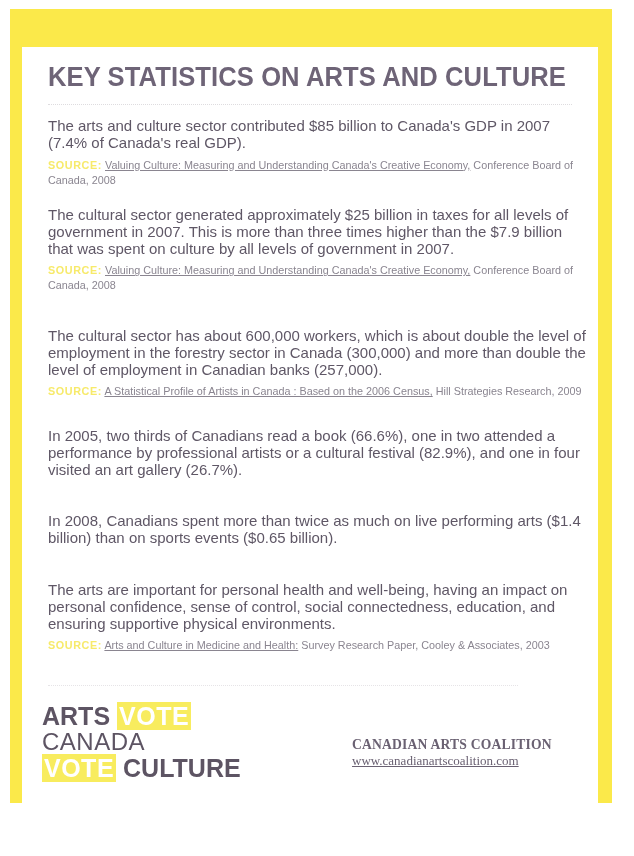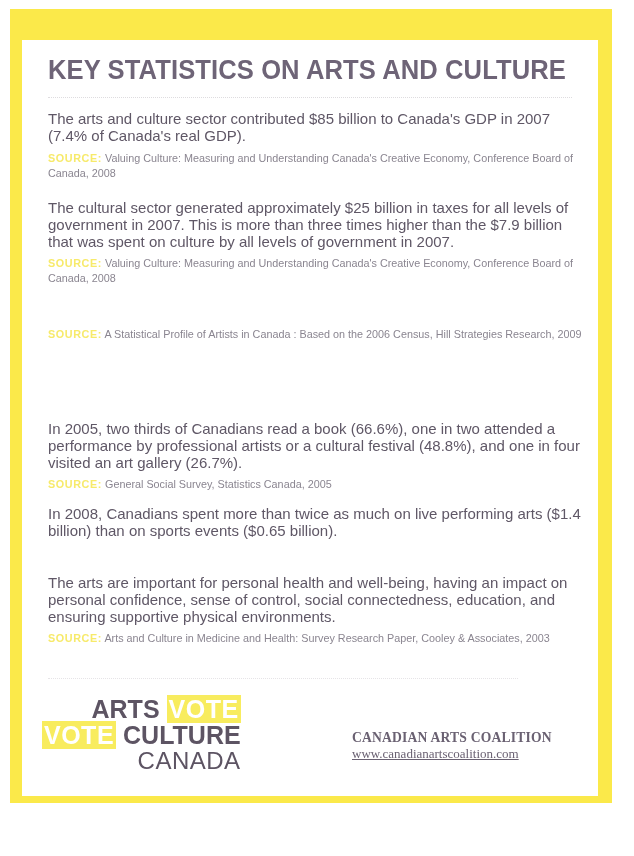--- a/index.html
+++ b/index.html
@@ -18,21 +18,21 @@
       position: absolute;
       left: 10px;
       top: 9px;
       width: 602px;
       height: 794px;
       background: #fbe94a;
     }
     .inner {
       position: absolute;
       left: 12px;
-      top: 31px;
+      top: 38px;
       width: 576px;
       height: 756px;
       background: #ffffff;
     }
     .title {
       position: absolute;
       left: 26px;
       top: 14px;
       margin: 0;
       font-family: "Liberation Sans", sans-serif;
@@ -71,20 +71,21 @@
       line-height: 15px;
       color: #8a8590;
     }
     .source-label {
       color: #f7ea6a;
       font-weight: bold;
       letter-spacing: 0.6px;
     }
     .source-link {
       color: #8a8590;
+      text-decoration: underline;
       text-decoration-color: #8a8590;
       cursor: pointer;
     }
     .bottom-rule {
       position: absolute;
       left: 26px;
       top: 638px;
       width: 470px;
       border-top: 1px dotted #e6e4e7;
     }
@@ -93,21 +94,20 @@
       left: 20px;
       top: 656px;
       font-family: "Liberation Sans", sans-serif;
       color: #5d5463;
       line-height: 26px;
     }
     .logo-line {
       display: block;
       font-size: 25px;
       white-space: nowrap;
-      text-align: right;
     }
     .logo-bold {
       font-weight: bold;
     }
     .logo-vote {
       font-weight: bold;
       color: #ffffff;
       background: #f8ec5e;
       padding: 0 2px;
       letter-spacing: 0.5px;
@@ -159,32 +159,29 @@
 
     <div class="stat" style="top:160px;">
       <p class="stat-text">The cultural sector generated approximately $25 billion in taxes for all levels of government in 2007. This is more than three times higher than the $7.9 billion that was spent on culture by all levels of government in 2007.</p>
       <p class="source">
         <span class="source-label">SOURCE:</span>
         <span class="source-link">Valuing Culture: Measuring and Understanding Canada's Creative Economy,</span><span> Conference Board of Canada, 2008</span>
       </p>
     </div>
 
     <div class="stat" style="top:281px;">
+      <p class="stat-text">The cultural sector has about 600,000 workers, which is about double the level of employment in the forestry sector in Canada (300,000) and more than double the level of employment in Canadian banks (257,000).</p>
       <p class="source">
         <span class="source-label">SOURCE:</span>
         <span class="source-link">A Statistical Profile of Artists in Canada : Based on the 2006 Census,</span><span> Hill Strategies Research, 2009</span>
       </p>
     </div>
 
     <div class="stat" style="top:381px;">
-      <p class="stat-text">In 2005, two thirds of Canadians read a book (66.6%), one in two attended a performance by professional artists or a cultural festival (48.8%), and one in four visited an art gallery (26.7%).</p>
-      <p class="source">
-        <span class="source-label">SOURCE:</span>
-        <span class="source-link">General Social Survey,</span><span> Statistics Canada, 2005</span>
-      </p>
+      <p class="stat-text">In 2005, two thirds of Canadians read a book (66.6%), one in two attended a performance by professional artists or a cultural festival (82.9%), and one in four visited an art gallery (26.7%).</p>
     </div>
 
     <div class="stat" style="top:466px;">
       <p class="stat-text">In 2008, Canadians spent more than twice as much on live performing arts ($1.4 billion) than on sports events ($0.65 billion).</p>
     </div>
 
     <div class="stat" style="top:535px;">
       <p class="stat-text">The arts are important for personal health and well-being, having an impact on personal confidence, sense of control, social connectedness, education, and ensuring supportive physical environments.</p>
       <p class="source">
         <span class="source-label">SOURCE:</span>
@@ -192,25 +189,25 @@
       </p>
     </div>
 
     <div class="bottom-rule"></div>
 
     <div class="logo">
       <span class="logo-line">
         <span class="logo-bold">ARTS</span>
         <span class="logo-vote">VOTE</span>
       </span>
+      <span class="logo-line logo-canada">CANADA</span>
       <span class="logo-line">
         <span class="logo-vote">VOTE</span>
         <span class="logo-bold">CULTURE</span>
       </span>
-      <span class="logo-line logo-canada">CANADA</span>
     </div>
 
     <div class="org">
       <span class="org-name">CANADIAN ARTS COALITION</span>
       <span class="org-url">www.canadianartscoalition.com</span>
     </div>
 
   </div>
 </div>
 

